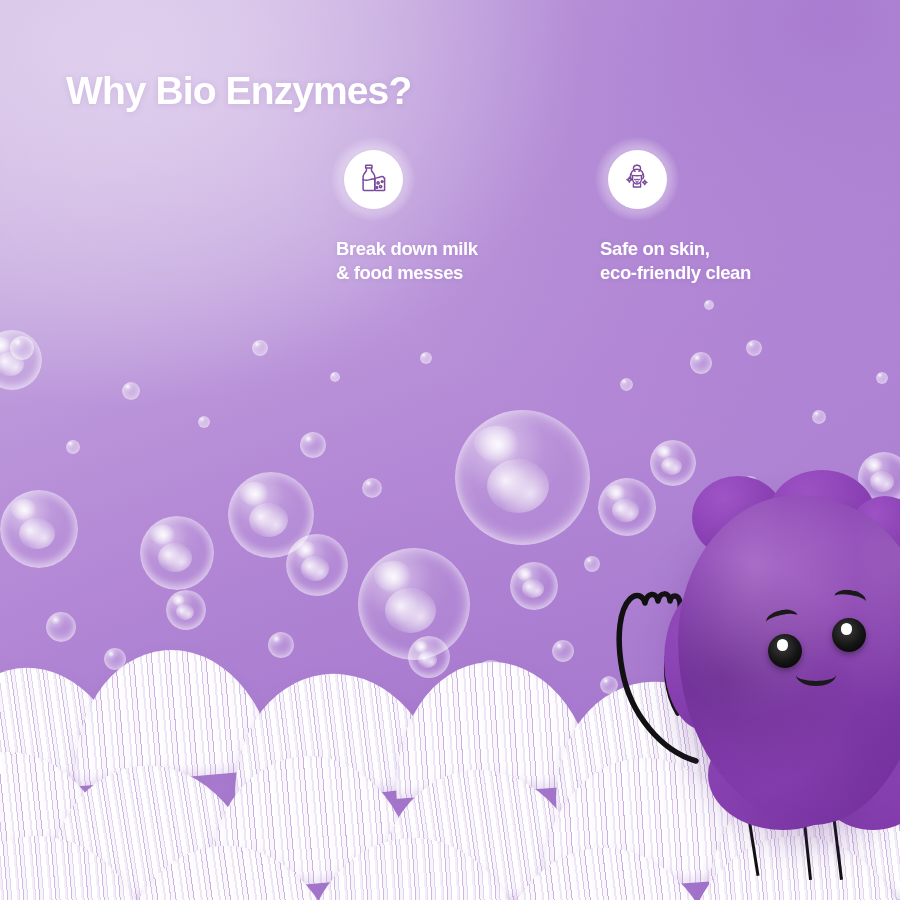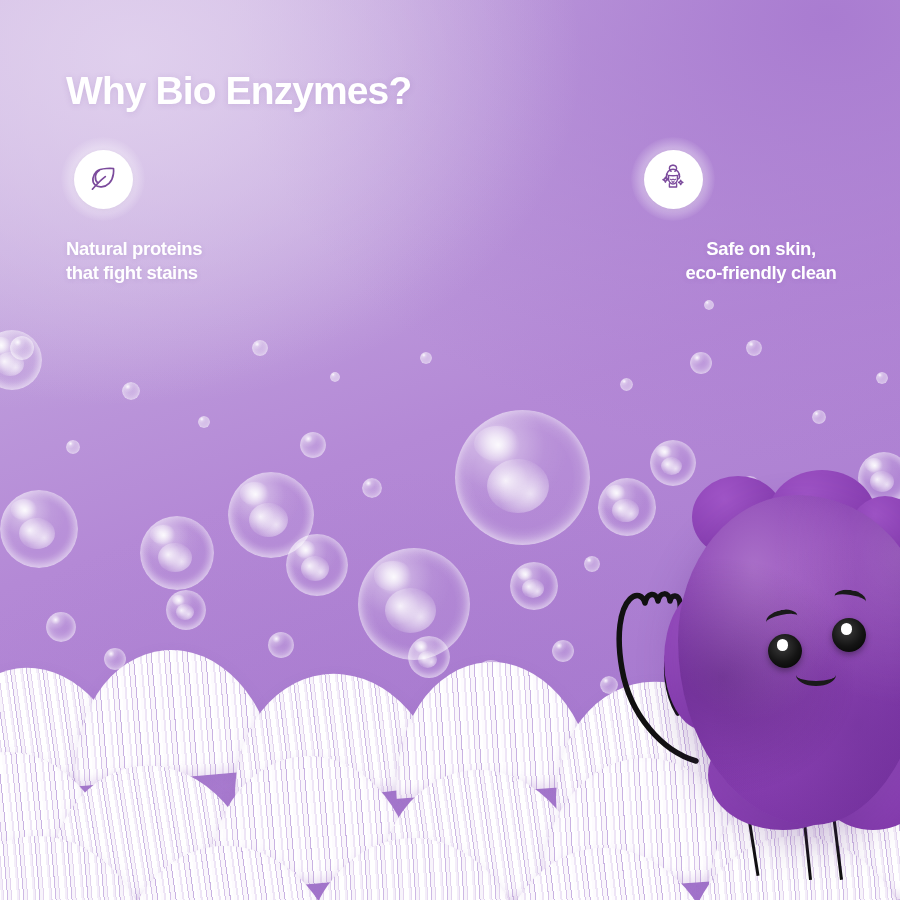--- a/index.html
+++ b/index.html
@@ -36,21 +36,21 @@
     white-space:nowrap;
     margin-top:12px;
   }
 
   .features{
     position:absolute; left:0; top:137px; width:900px; height:170px;
   }
   .feature{ position:absolute; top:0; }
   .feature.f0{ left:66px; width:250px; }
   .feature.f1{ left:336px; width:250px; }
-  .feature.f2{ left:636px; width:250px;text-align:center; }
+  .feature.f2{ left:600px; width:250px; }
 
   .icon-halo{
     position:relative;
     width:84px; height:84px;
     border-radius:50%;
     background:radial-gradient(circle at 50% 50%, rgba(255,255,255,0.42) 0%, rgba(255,255,255,0.34) 52%, rgba(255,255,255,0.0) 72%);
     display:flex; align-items:center; justify-content:center;
     margin-left:-5px;
   }
   .icon-circle{
@@ -202,36 +202,42 @@
 <body>
 
 <div id="poster">
 
   <div class="topwash"></div>
 
   <div class="title">Why Bio Enzymes?</div>
 
   <div class="features">
 
-    <div class="feature f0">
+
+    <div class="feature f1">
       <div class="icon-halo">
         <div class="icon-circle">
           <svg width="34" height="34" viewBox="0 0 34 34">
-            <g fill="none" stroke="#7b4a9c" stroke-width="1.7" stroke-linecap="round" stroke-linejoin="round">
-              <path d="M27.5 6.5c0 0 1.2 9.2-4.4 14.8c-4.4 4.4-11.1 4.6-14.3 1.4c-3.2-3.2-2.3-9.2 1.6-13.1C14.6 5.4 27.5 6.5 27.5 6.5z"></path>
-              <path d="M6.4 27.2C9 24.2 13.6 19 19.3 14.6"></path>
-              <path d="M13.2 8.4c-2.2 1.3-3.6 3.7-3.8 6.3c-0.2 2.6 0.8 4.9 2.4 6.2"></path>
+            <g fill="none" stroke="#7b4a9c" stroke-width="1.5" stroke-linecap="round" stroke-linejoin="round">
+              <rect x="9.6" y="3.2" width="6.4" height="2.8" rx="0.6"></rect>
+              <path d="M10.4 6.2v2.6L7.9 12.3c-0.5 0.8-0.8 1.7-0.8 2.6v12.3c0 0.7 0.6 1.3 1.3 1.3h9.1c0.7 0 1.3-0.6 1.3-1.3V14.9c0-0.9-0.3-1.8-0.8-2.6l-2.5-3.5V6.2"></path>
+              <path d="M7.1 17.6c2.2 0.9 4.4 0.9 6.6 0c1.8-0.8 3.5-0.9 5.1-0.4"></path>
+              <path d="M18.2 16.6l7.6-2.1c0.7-0.2 1.4 0.1 1.7 0.7l0.4 0.8"></path>
+              <path d="M18.8 17.3v10.6c0 0.4 0.3 0.7 0.7 0.7h8.4c0.4 0 0.7-0.3 0.7-0.7V16.1"></path>
+              <circle cx="22.1" cy="20.9" r="1.1"></circle>
+              <circle cx="26.2" cy="19.6" r="0.9"></circle>
+              <circle cx="24.6" cy="24.6" r="1.2"></circle>
+              <circle cx="20.9" cy="25.4" r="0.8"></circle>
             </g>
           </svg>
         </div>
       </div>
-      <div class="feature-text">Natural proteins
-that fight stains</div>
+      <div class="feature-text">Break down milk
+&amp; food messes</div>
     </div>
-
 
     <div class="feature f2">
       <div class="icon-halo">
         <div class="icon-circle">
           <svg width="34" height="34" viewBox="0 0 34 34">
             <g fill="none" stroke="#7b4a9c" stroke-width="1.4" stroke-linecap="round" stroke-linejoin="round">
               <path d="M17 3.2c-2.1 0-3.6 1.5-3.6 3.3c0 1.2 0.7 2.2 1.7 2.8"></path>
               <path d="M17 3.2c2.1 0 3.6 1.5 3.6 3.3c0 1.2-0.7 2.2-1.7 2.8"></path>
               <path d="M10.5 14.8c-0.4-4.2 2.5-7.6 6.5-7.6s6.9 3.4 6.5 7.6"></path>
               <path d="M11.2 12.6c-1 1.1-1.2 3.3 0.3 4.2"></path>

